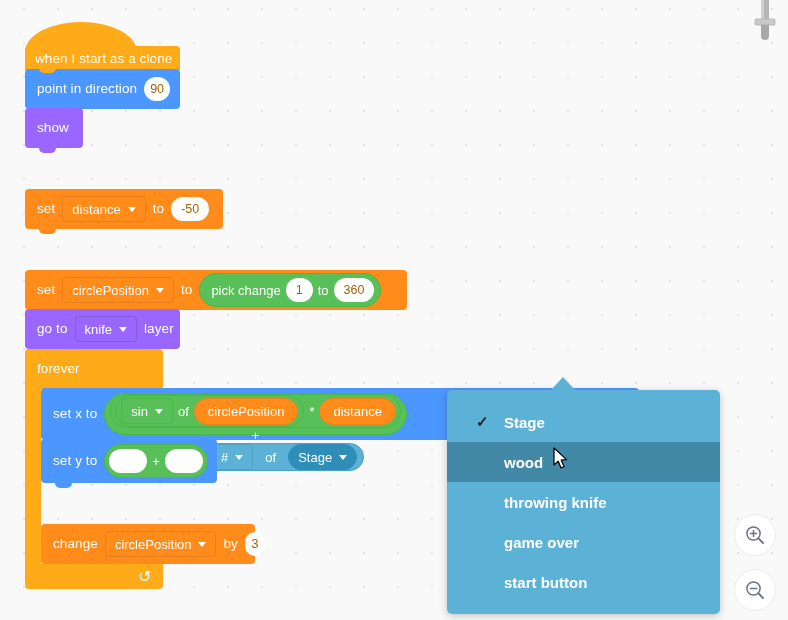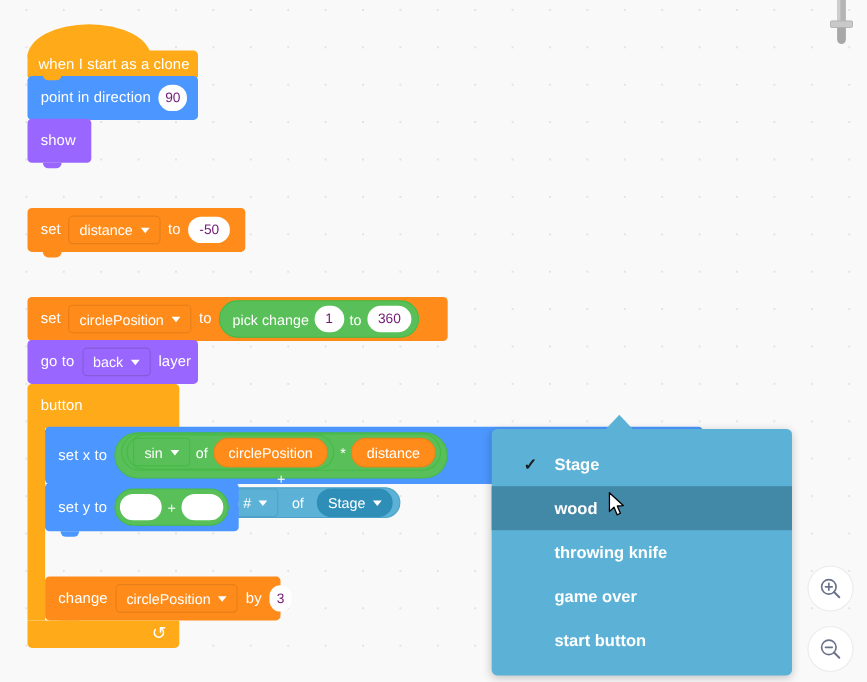--- a/index.html
+++ b/index.html
@@ -108,21 +108,21 @@
   .c-motion  { background: #4c97ff; }
   .c-looks   { background: #9966ff; }
   .c-vars    { background: #ff8c1a; margin-top: 41px; }
 
   
   .gap { width: 7px; display:inline-block; flex:none; }
 
   
   .num-input {
     background: #ffffff;
-    color: #701a75;
+    color: #a16207;
     border-radius: 20px;
     min-width: 20px;
     height: 24px;
     padding: 0 10px;
     display: flex;
     align-items: center;
     justify-content: center;
     font-size: 12.5px;
     box-sizing: border-box;
   }
@@ -367,30 +367,30 @@
         <div class="num-input">1</div>
         <span class="op-txt">to</span>
         <div class="num-input lg">360</div>
       </div>
     </div>
 
     <div class="stack c-looks" style="width:155px;">
       <span class="blk-label">go to</span>
       <span class="gap"></span>
       <div class="dd-field dd-looks">
-        <span>back</span>
+        <span>knife</span>
         <span class="caret"></span>
       </div>
       <span class="gap"></span>
       <span class="blk-label">layer</span>
     </div>
 
     <div class="forever-wrap">
       <div class="forever-top">
-        <span class="blk-label">button</span>
+        <span class="blk-label">forever</span>
       </div>
 
       <div class="forever-body">
         <div class="forever-arm"></div>
 
         <div class="inner-stack">
 
           <div class="stack c-motion" style="width:598px; min-height:52px;">
             <span class="blk-label">set x to</span>
             <span class="gap"></span>

